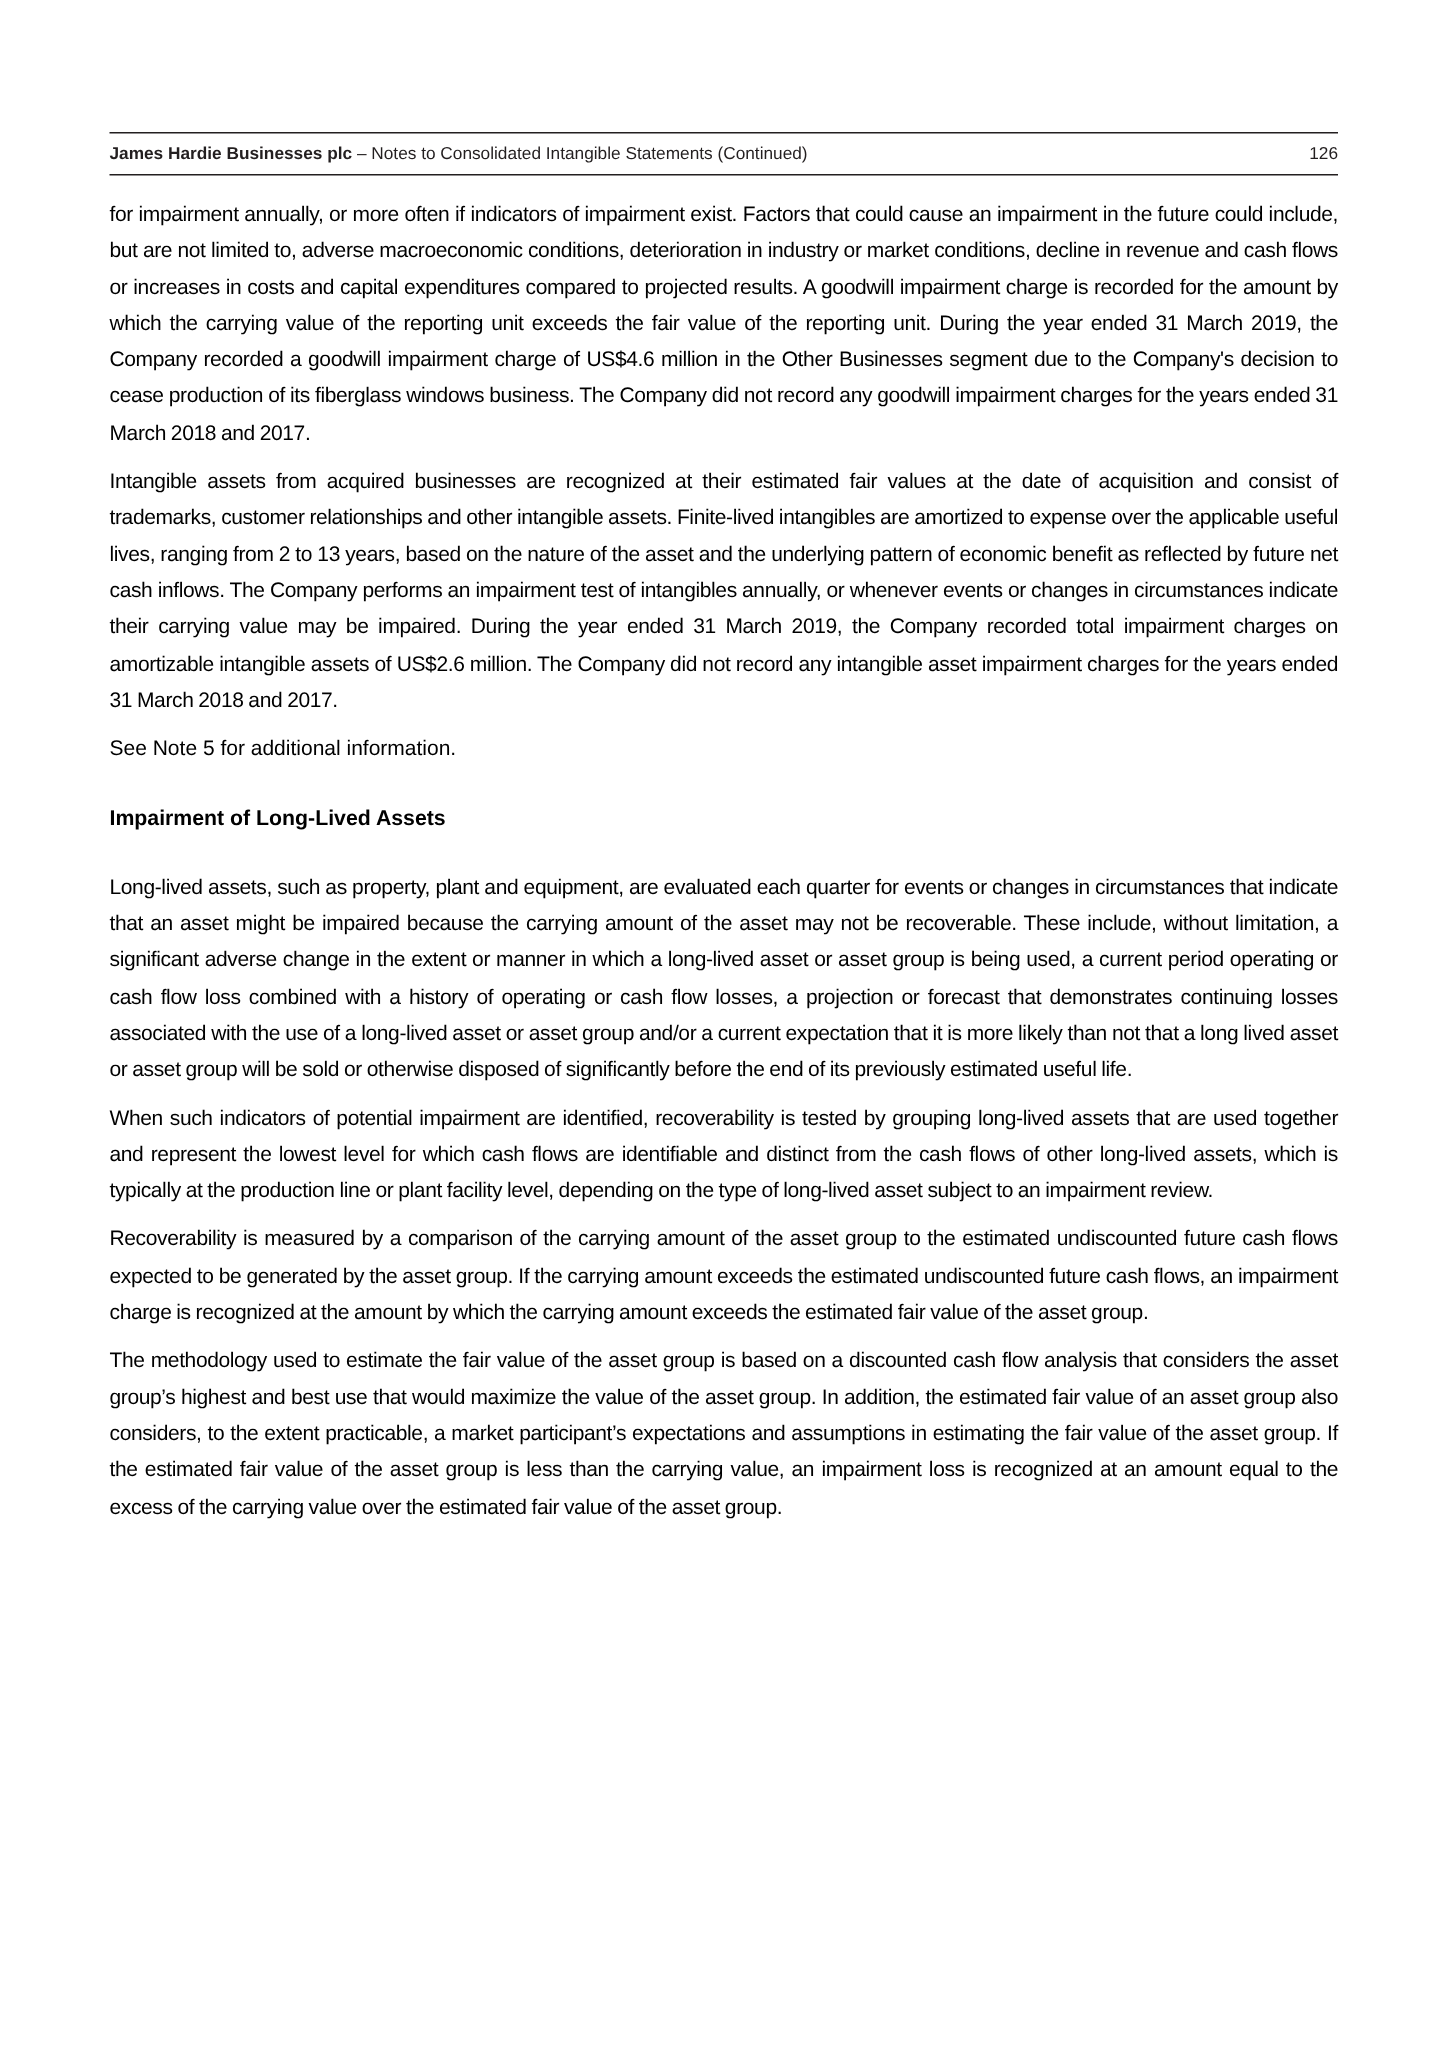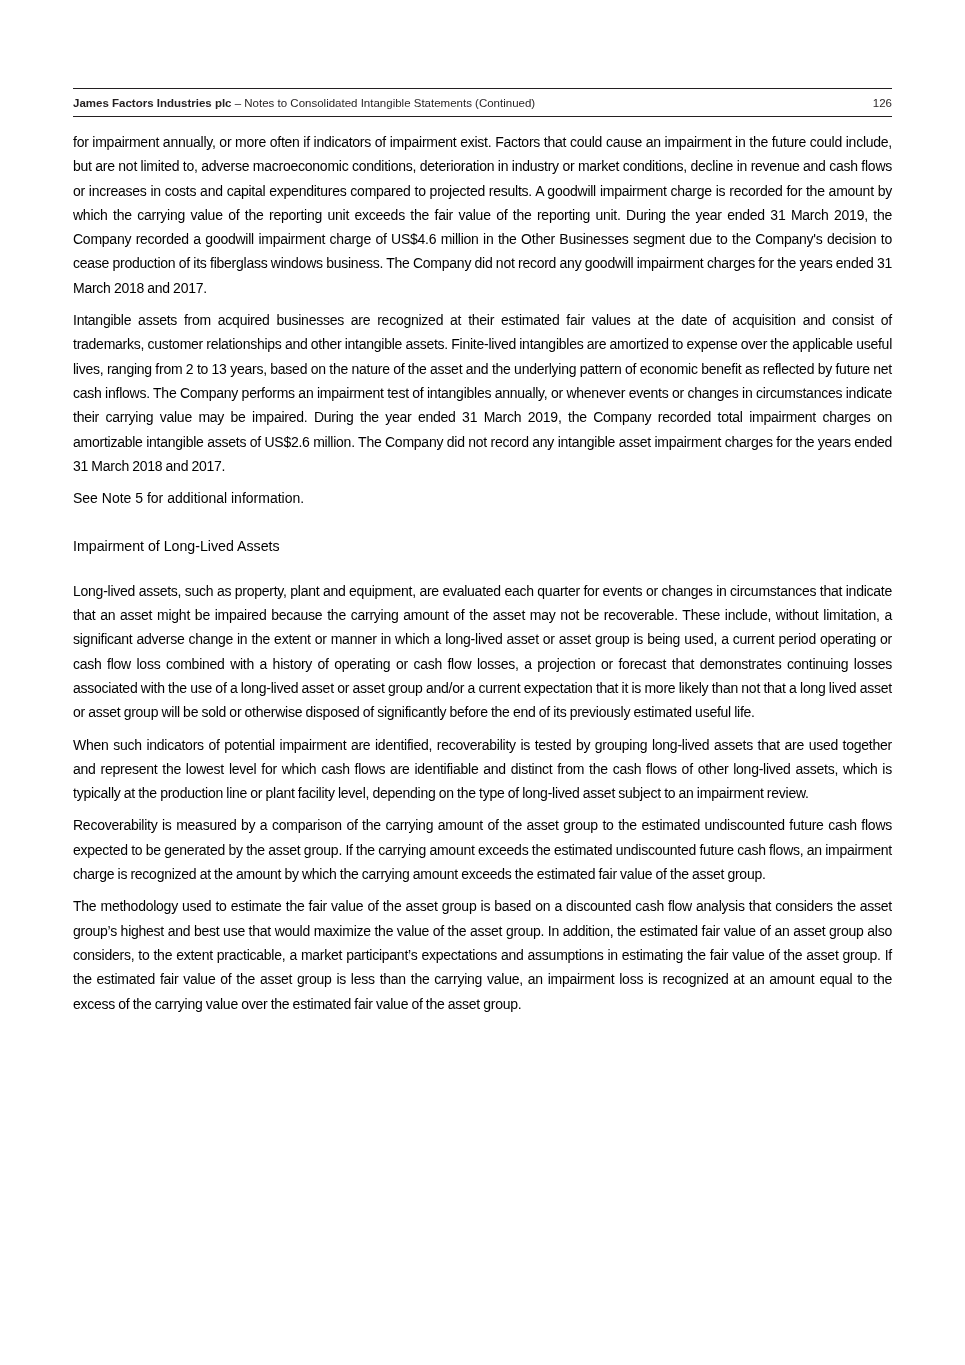--- a/index.html
+++ b/index.html
@@ -61,39 +61,39 @@
     color: #000000;
     hyphens: none;
   }
   p.body-text + p.body-text {
     margin-top: 8px;
   }
   h2.section-heading {
     margin: 24px 0 0 0;
     font-size: 14.2px;
     line-height: 24.3px;
-    font-weight: normal;
+    font-weight: bold;
     color: #000000;
   }
   h2.section-heading + p.body-text {
     margin-top: 20px;
   }
   .tight {
     letter-spacing: -0.25px;
     word-spacing: -0.4px;
   }
 </style>
 </head>
 <body>
 
 <div class="page">
 
   <div class="header">
     <div class="header-left">
-      <span class="company">James Factors Industries plc</span><span> – </span><span>Notes to Consolidated Intangible Statements (Continued)</span>
+      <span class="company">James Hardie Businesses plc</span><span> – </span><span>Notes to Consolidated Intangible Statements (Continued)</span>
     </div>
     <div class="header-right">126</div>
   </div>
 
   <div class="content">
     <p class="body-text tight">for impairment annually, or more often if indicators of impairment exist. Factors that could cause an impairment in the future could include, but are not limited to, adverse macroeconomic conditions, deterioration in industry or market conditions, decline in revenue and cash flows or increases in costs and capital expenditures compared to projected results. A goodwill impairment charge is recorded for the amount by which the carrying value of the reporting unit exceeds the fair value of the reporting unit. During the year ended 31 March 2019, the Company recorded a goodwill impairment charge of US$4.6 million in the Other Businesses segment due to the Company's decision to cease production of its fiberglass windows business. The Company did not record any goodwill impairment charges for the years ended 31 March 2018 and 2017.</p>
     <p class="body-text tight">Intangible assets from acquired businesses are recognized at their estimated fair values at the date of acquisition and consist of trademarks, customer relationships and other intangible assets. Finite-lived intangibles are amortized to expense over the applicable useful lives, ranging from 2 to 13 years, based on the nature of the asset and the underlying pattern of economic benefit as reflected by future net cash inflows. The Company performs an impairment test of intangibles annually, or whenever events or changes in circumstances indicate their carrying value may be impaired. During the year ended 31 March 2019, the Company recorded total impairment charges on amortizable intangible assets of US$2.6 million. The Company did not record any intangible asset impairment charges for the years ended 31 March 2018 and 2017.</p>
     <p class="body-text">See Note 5 for additional information.</p>
 
     <h2 class="section-heading">Impairment of Long-Lived Assets</h2>

